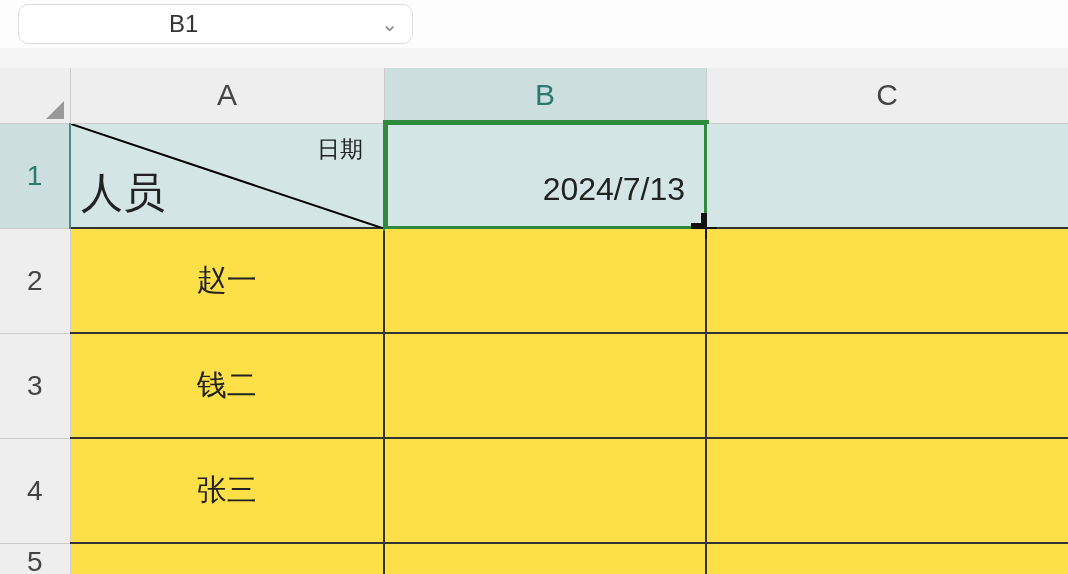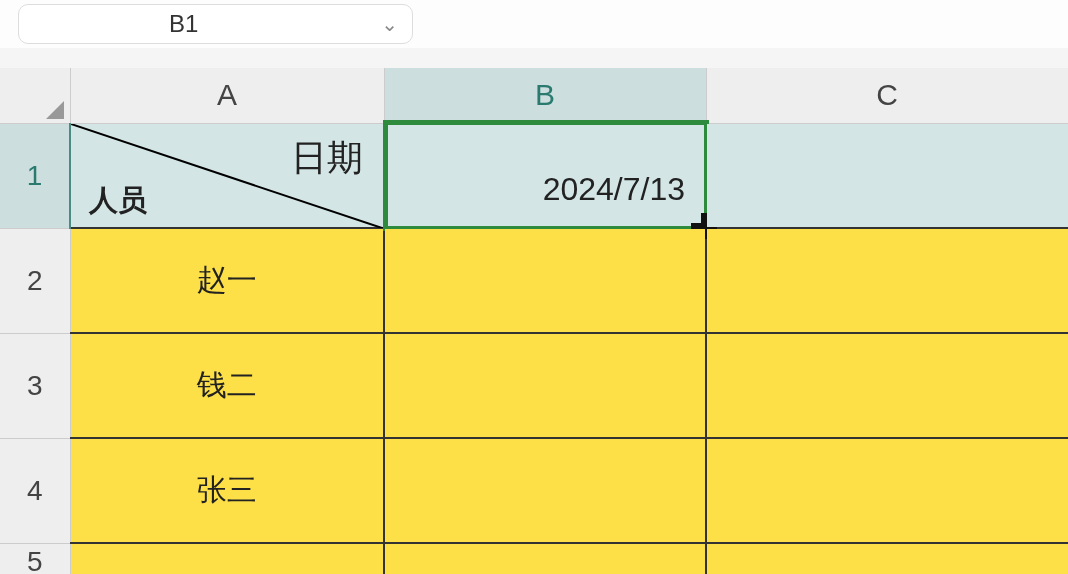--- a/index.html
+++ b/index.html
@@ -143,27 +143,26 @@
     tr.row5 td.cell { border-bottom: none; height: 38px; }
 
     .diag-cell {
       position: relative;
       padding: 0 !important;
       text-align: left;
     }
     .diag-cell .top-label {
       position: absolute;
       top: 10px; right: 20px;
-      font-size: 36px;
+      font-size: 23px;
     }
     .diag-cell .bottom-label {
       position: absolute;
-      bottom: 6px; left: 18px;
-      font-size: 29px;
-      font-weight: bold;
+      bottom: 6px; left: 10px;
+      font-size: 42px;
     }
     .diag-line {
       position: absolute;
       inset: 0;
       pointer-events: none;
     }
     td.selected-cell {
       outline-offset: -3px;
     }
     .selection-box {

